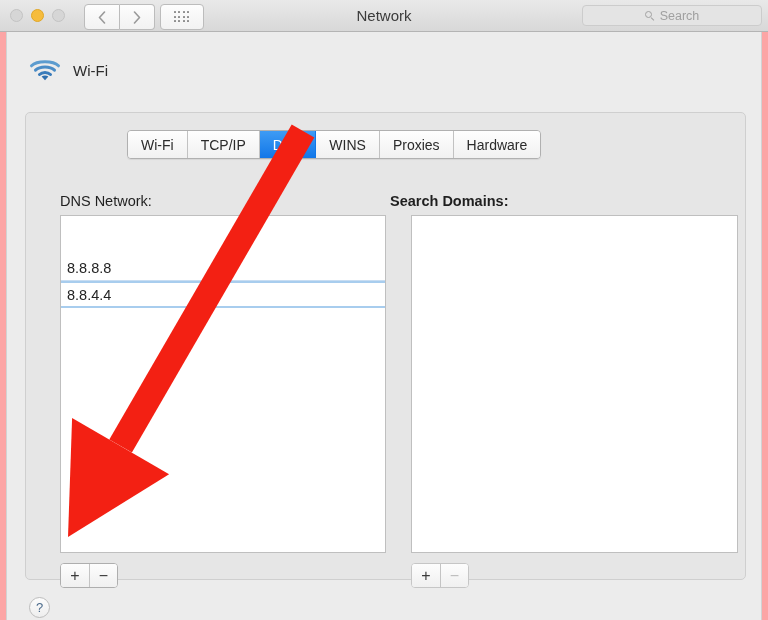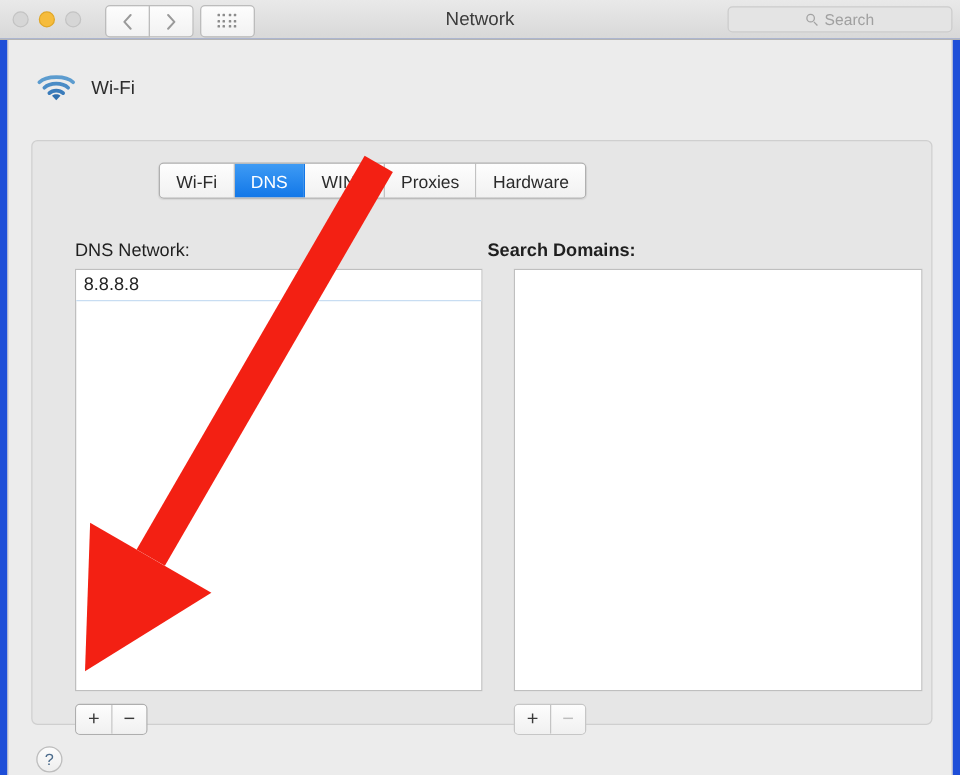--- a/index.html
+++ b/index.html
@@ -12,21 +12,21 @@
     background: #ffffff;
     font-family: "Liberation Sans", "DejaVu Sans", sans-serif;
     -webkit-font-smoothing: antialiased;
     overflow: hidden;
   }
 
   #app {
     position: relative;
     width: 768px;
     height: 620px;
-    background: #1d4ed8;
+    background: #fca5a5;
     overflow: hidden;
   }
 
   
   .titlebar {
     position: absolute;
     left: 0; top: 0;
     width: 768px;
     height: 32px;
     background: linear-gradient(to bottom, #e9e9e9 0%, #d8d8d8 100%);
@@ -240,20 +240,21 @@
     display: flex;
     align-items: center;
     padding-left: 6px;
     font-size: 14.5px;
     color: #242424;
     box-sizing: border-box;
   }
   .row.plain {
     border-bottom: 1px solid #c8ddf2;
     background: #ffffff;
+    margin-top: 40px;
   }
   .row.editing {
     background: #ffffff;
     border-top: 2px solid #a8cdee;
     border-bottom: 2px solid #a8cdee;
     height: 27px;
   }
 
   
   .stepper {
@@ -375,38 +376,42 @@
 
     <div class="contentbox">
 
       <div class="col-label lbl-dns">DNS Network:</div>
       <div class="col-label lbl-sd">Search Domains:</div>
 
       <div class="listbox list-dns">
         <div class="row plain">
           <span>8.8.8.8</span>
         </div>
+        <div class="row editing">
+          <span>8.8.4.4</span>
+        </div>
       </div>
 
       <div class="listbox list-sd"></div>
 
       <div class="stepper step-dns">
         <div class="stepbtn">+</div>
         <div class="stepbtn right">−</div>
       </div>
 
 
       <div class="stepper step-sd">
         <div class="stepbtn">+</div>
         <div class="stepbtn right disabled">−</div>
       </div>
     </div>
 
     <div class="tabbar">
       <div class="tab">Wi-Fi</div>
+      <div class="tab">TCP/IP</div>
       <div class="tab active">DNS</div>
       <div class="tab">WINS</div>
       <div class="tab">Proxies</div>
       <div class="tab">Hardware</div>
     </div>
 
     <div class="helpbtn">?</div>
 
   </div>
 

